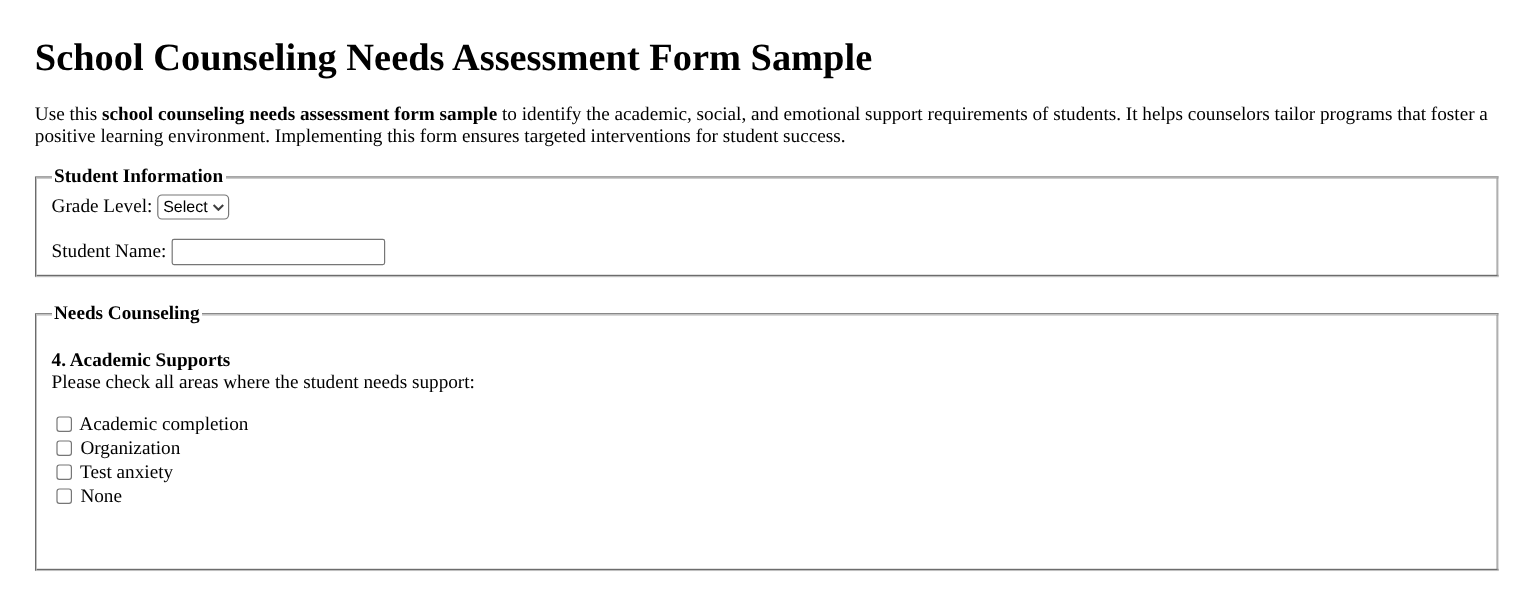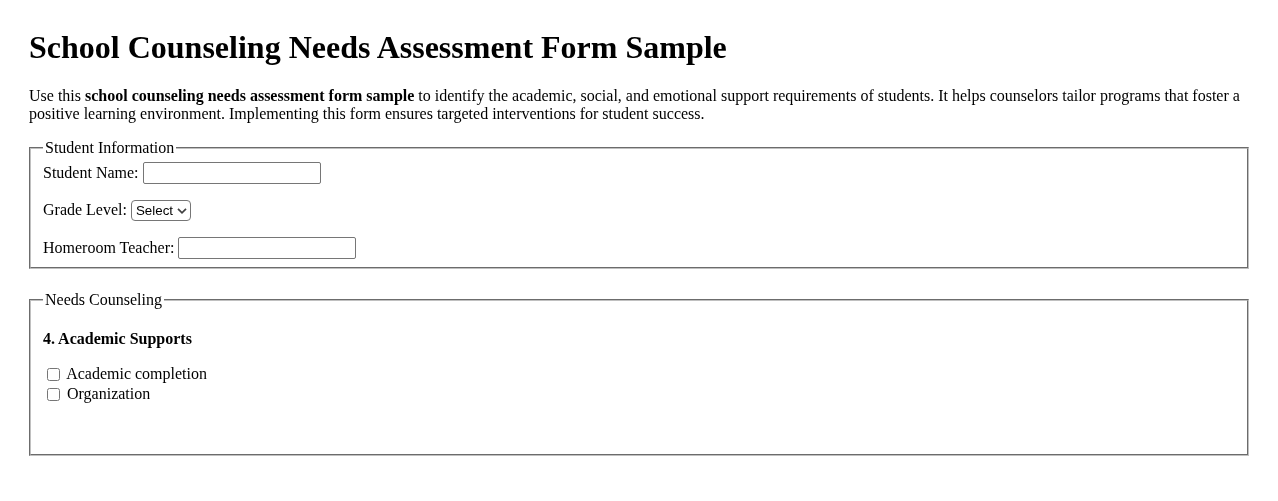--- a/index.html
+++ b/index.html
@@ -21,21 +21,21 @@
 
   fieldset.fs {
     border: 2px groove #c0c0c0;
     margin: 0;
     padding: 5px 12px 6px 12px;
   }
   fieldset.fs-needs {
     margin-top: 22px;
     padding-bottom: 50px; 
   }
-  legend { padding: 0 2px; }
+  legend { padding: 0 2px; font-weight: bold; }
 
   .form-row { margin: 0 0 16px 0; white-space: nowrap; }
   .form-row:last-child { margin-bottom: 2px; }
 
   input.txt {
     width: 178px;
     height: 22px;
     box-sizing: border-box;
     border: 1px solid #767676;
     border-radius: 2px;
@@ -79,46 +79,44 @@
 <main>
 
   <h1>School Counseling Needs Assessment Form Sample</h1>
 
   <p class="intro"><span>Use this </span><strong>school counseling needs assessment form sample</strong><span> to identify the academic, social, and emotional support requirements of students. It helps counselors tailor programs that foster a positive learning environment. Implementing this form ensures targeted interventions for student success.</span></p>
 
   <fieldset class="fs">
     <legend>Student Information</legend>
 
     <div class="form-row">
-      <span>Student Name:</span>
-      <input type="text" class="txt" value="" style="">
-    </div>
-
-    <div class="form-row">
       <span>Grade Level:</span>
       <span class="select-wrap">
         <select class="sel">
           <option>Select</option>
         </select>
         <svg class="chev" width="10" height="6" viewBox="0 0 10 6">
             <path d="M1 0.8 L5 4.8 L9 0.8" fill="none" stroke="#404040" stroke-width="1.7"></path>
           </svg>
       </span>
     </div>
 
     <div class="form-row">
-      <span>Homeroom Teacher:</span>
+      <span>Student Name:</span>
       <input type="text" class="txt" value="" style="">
     </div>
+
   </fieldset>
 
   <fieldset class="fs fs-needs">
     <legend>Needs Counseling</legend>
 
-    <p class="section-intro"><strong>4. Academic Supports</strong><br></p>
+    <p class="section-intro"><strong>4. Academic Supports</strong><br><span>Please check all areas where the student needs support:</span></p>
 
     <div class="check-list">
       <label class="checkbox-row"><input type="checkbox" style=""> <span>Academic completion</span></label>
       <label class="checkbox-row"><input type="checkbox" style=""> <span>Organization</span></label>
+      <label class="checkbox-row"><input type="checkbox" style=""> <span>Test anxiety</span></label>
+      <label class="checkbox-row"><input type="checkbox" style=""> <span>None</span></label>
     </div>
   </fieldset>
 
 </main>
 
 </body></html>

